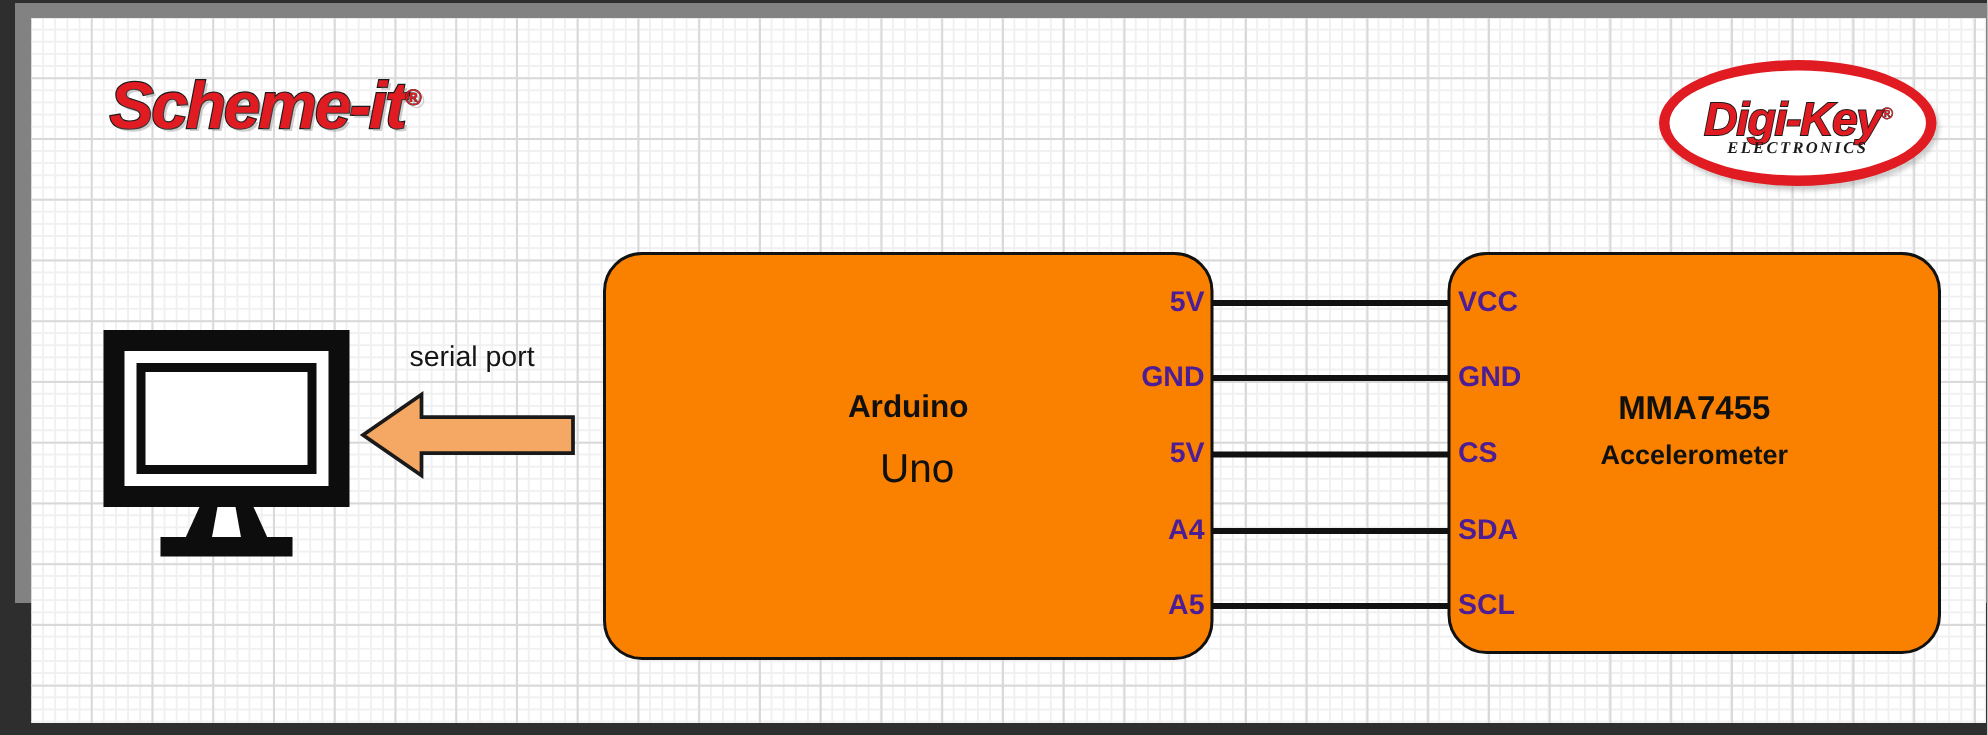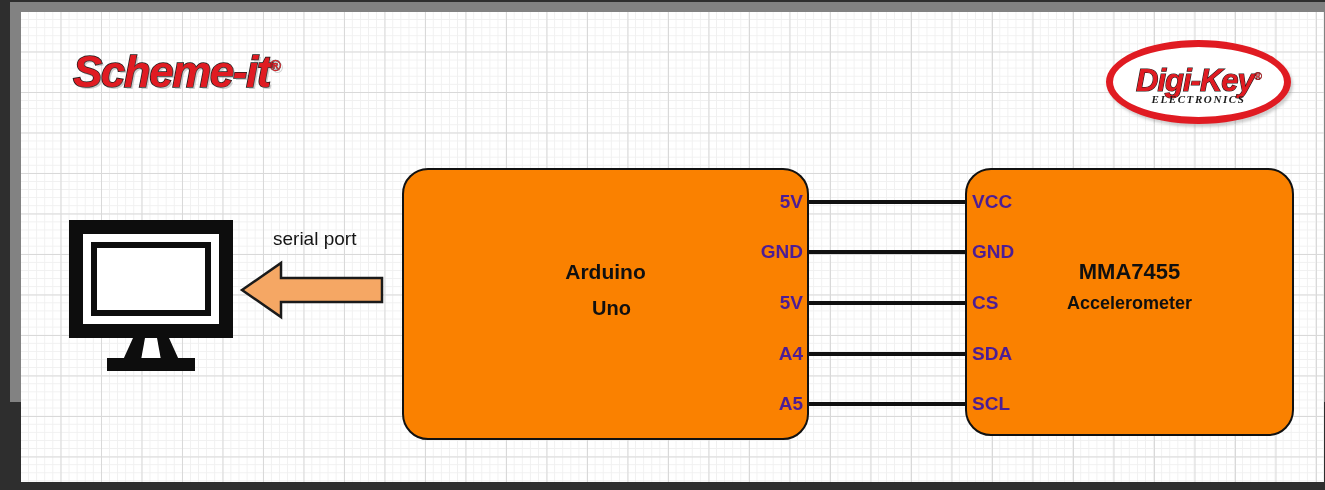--- a/index.html
+++ b/index.html
@@ -176,21 +176,21 @@
 
   .chip-title {
     position: absolute;
     left: 0; right: 0;
     text-align: center;
     font-family: "Liberation Sans", sans-serif;
     color: #101010;
     white-space: nowrap;
   }
   #arduino-name { top: 90px; font-size: 21px; font-weight: bold; }
-  #arduino-sub  { top: 127px; font-size: 20px; font-weight: bold; padding-left: 12px; }
+  #arduino-sub  { top: 127px; font-size: 27px; font-weight: normal; padding-left: 12px; }
   #mma-name     { top: 89px; font-size: 22px; font-weight: bold; }
   #mma-sub      { top: 123px; font-size: 18px; font-weight: bold; }
 
   
   .pin-label {
     position: absolute;
     font-family: "Liberation Sans", sans-serif;
     font-size: 19px;
     font-weight: bold;
     color: #4c1d95;

